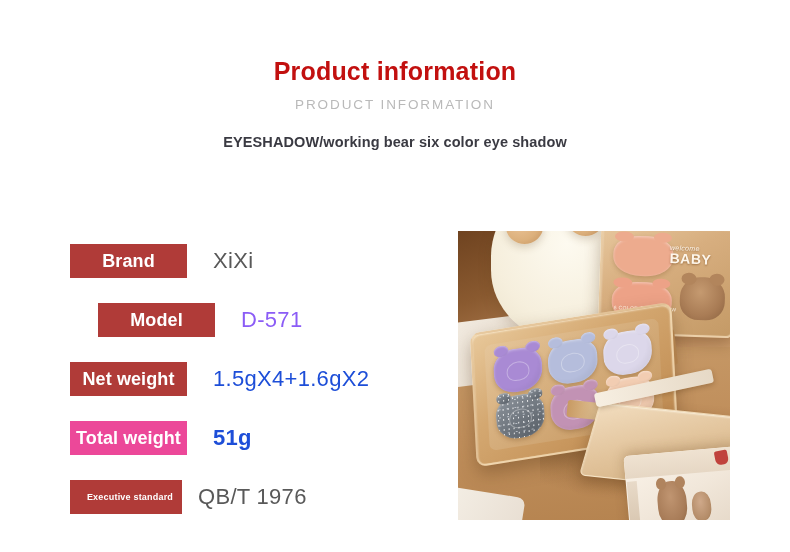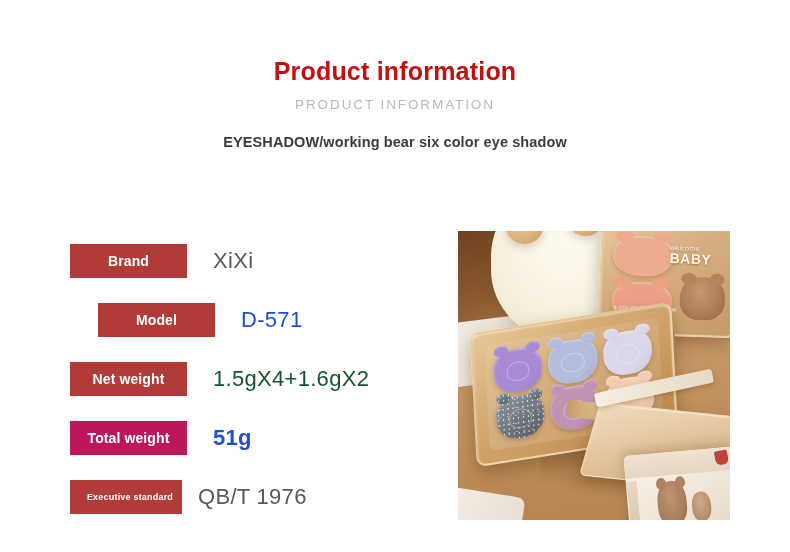--- a/index.html
+++ b/index.html
@@ -52,21 +52,21 @@
   }
   .spec-row:last-child { margin-bottom: 0; }
   .spec-label {
     width: 117px;
     height: 34px;
     background: #b03b38;
     color: #ffffff;
     display: flex;
     align-items: center;
     justify-content: center;
-    font-size: 14px;
+    font-size: 18px;
     font-weight: bold;
     letter-spacing: 0.1px;
     flex: 0 0 auto;
     text-align: center;
   }
   .spec-row.compact .spec-label {
     width: 112px;
     font-size: 9px;
     letter-spacing: 0.2px;
   }
@@ -325,30 +325,30 @@
 
 <div class="spec-list">
 
   <div class="spec-row">
     <div class="spec-label" style="background: rgb(176, 59, 56);">Brand</div>
     <div class="spec-value" style="color: rgb(89, 89, 89);">XiXi</div>
   </div>
 
   <div class="spec-row">
     <div class="spec-label" style="background: rgb(176, 59, 56); margin-left: 28px;">Model</div>
-    <div class="spec-value" style="color: #1d4ed8; text-align: center;">D-571</div>
+    <div class="spec-value" style="color: #8b5cf6; text-align: center;">D-571</div>
   </div>
 
   <div class="spec-row">
     <div class="spec-label" style="background: rgb(176, 59, 56);">Net weight</div>
-    <div class="spec-value" style="color: #14532d;">1.5gX4+1.6gX2</div>
+    <div class="spec-value" style="color: #1d4ed8;">1.5gX4+1.6gX2</div>
   </div>
 
   <div class="spec-row">
-    <div class="spec-label" style="background: #be185d;">Total weight</div>
+    <div class="spec-label" style="background: #ec4899;">Total weight</div>
     <div class="spec-value" style="color: #1d4ed8; font-weight: bold;">51g</div>
   </div>
 
   <div class="spec-row compact">
     <div class="spec-label" style="background: rgb(176, 59, 56); padding-left: 8px;">Executive standard</div>
     <div class="spec-value" style="color: rgb(89, 89, 89);">QB/T 1976</div>
   </div>
 
 </div>
 

